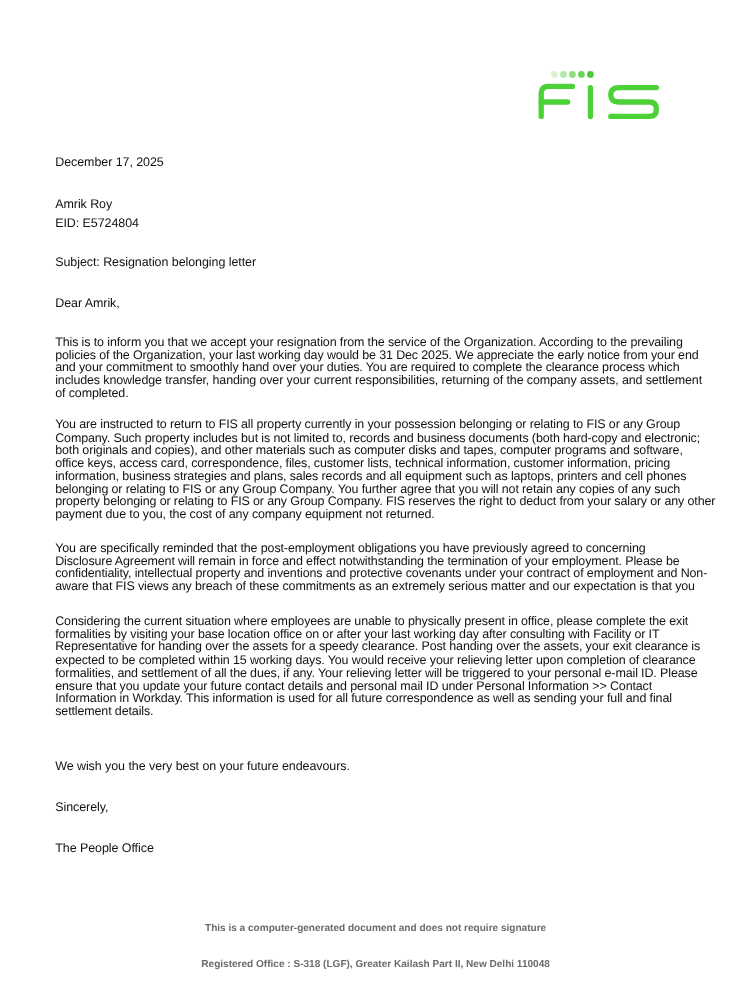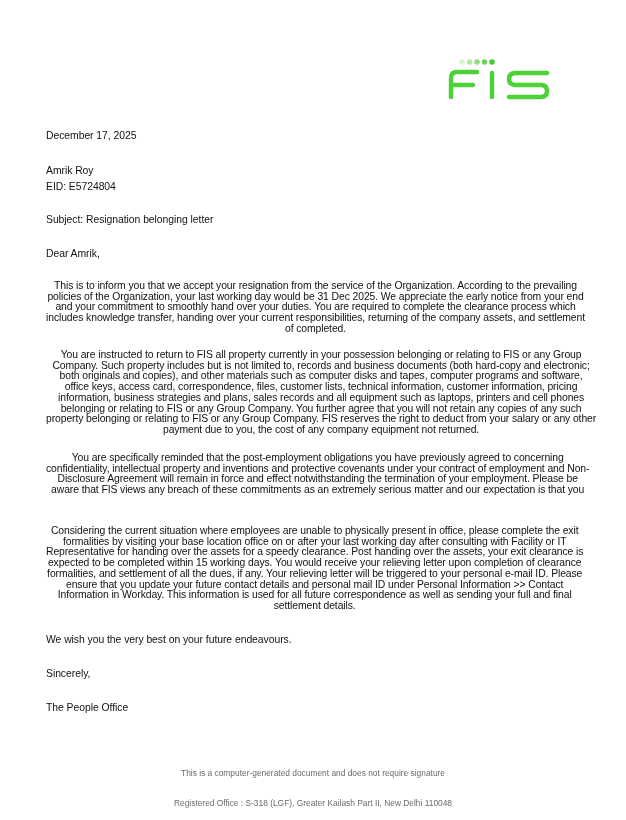--- a/index.html
+++ b/index.html
@@ -1,22 +1,22 @@
 <!DOCTYPE html>
 <html><head>
 <meta charset="utf-8">
 <style>
   html, body { margin: 0; padding: 0; background: #ffffff; }
   body { width: 626px; height: 820px; position: relative; overflow: hidden;
          font-family: "Liberation Sans", sans-serif; color: #111111; }
   .logo { position: absolute; left: 446px; top: 56px; width: 106px; height: 46px; }
   .t { position: absolute; left: 46px; font-size: 10.4px; line-height: 12px; white-space: nowrap; letter-spacing: -0.05px; text-align: center; }
   .para { position: absolute; left: 46px; font-size: 10.4px; line-height: 10.7px; letter-spacing: -0.1px; }
-  .para span { display: block; white-space: nowrap; text-align: center; }
-  .foot { position: absolute; left: 0; width: 626px; text-align: center; font-size: 8.4px; color: #6b6b6b; white-space: nowrap; }
+  .para span { display: block; white-space: nowrap; }
+  .foot { position: absolute; left: 0; width: 626px; text-align: center; font-size: 8.4px; color: #6b6b6b; white-space: nowrap; font-weight: bold; }
 </style>
 </head>
 <body>
 
 <svg class="logo" viewBox="0 0 106 46" xmlns="http://www.w3.org/2000/svg">
   <g>
     <circle cx="16" cy="6" r="2.8" fill="#d6f3cf"></circle>
     <circle cx="23.5" cy="6" r="2.8" fill="#b3e9a8"></circle>
     <circle cx="31" cy="6" r="2.8" fill="#8fdd7f"></circle>
     <circle cx="38.5" cy="6" r="2.8" fill="#6bd35a"></circle>
@@ -53,26 +53,26 @@
   <span>both originals and copies), and other materials such as computer disks and tapes, computer programs and software,</span>
   <span>office keys, access card, correspondence, files, customer lists, technical information, customer information, pricing</span>
   <span>information, business strategies and plans, sales records and all equipment such as laptops, printers and cell phones</span>
   <span>belonging or relating to FIS or any Group Company. You further agree that you will not retain any copies of any such</span>
   <span>property belonging or relating to FIS or any Group Company. FIS reserves the right to deduct from your salary or any other</span>
   <span>payment due to you, the cost of any company equipment not returned.</span>
 </div>
 
 <div class="para" style="top:453px">
   <span>You are specifically reminded that the post-employment obligations you have previously agreed to concerning</span>
+  <span>Disclosure Agreement will remain in force and effect notwithstanding the termination of your employment. Please be</span>
   <span>confidentiality, intellectual property and inventions and protective covenants under your contract of employment and Non-</span>
-  <span>Disclosure Agreement will remain in force and effect notwithstanding the termination of your employment. Please be</span>
   <span>aware that FIS views any breach of these commitments as an extremely serious matter and our expectation is that you</span>
 </div>
 
-<div class="para" style="top:526px">
+<div class="para" style="top:514px">
   <span>Considering the current situation where employees are unable to physically present in office, please complete the exit</span>
   <span>formalities by visiting your base location office on or after your last working day after consulting with Facility or IT</span>
   <span>Representative for handing over the assets for a speedy clearance. Post handing over the assets, your exit clearance is</span>
   <span>expected to be completed within 15 working days. You would receive your relieving letter upon completion of clearance</span>
   <span>formalities, and settlement of all the dues, if any. Your relieving letter will be triggered to your personal e-mail ID. Please</span>
   <span>ensure that you update your future contact details and personal mail ID under Personal Information &gt;&gt; Contact</span>
   <span>Information in Workday. This information is used for all future correspondence as well as sending your full and final</span>
   <span>settlement details.</span>
 </div>
 

